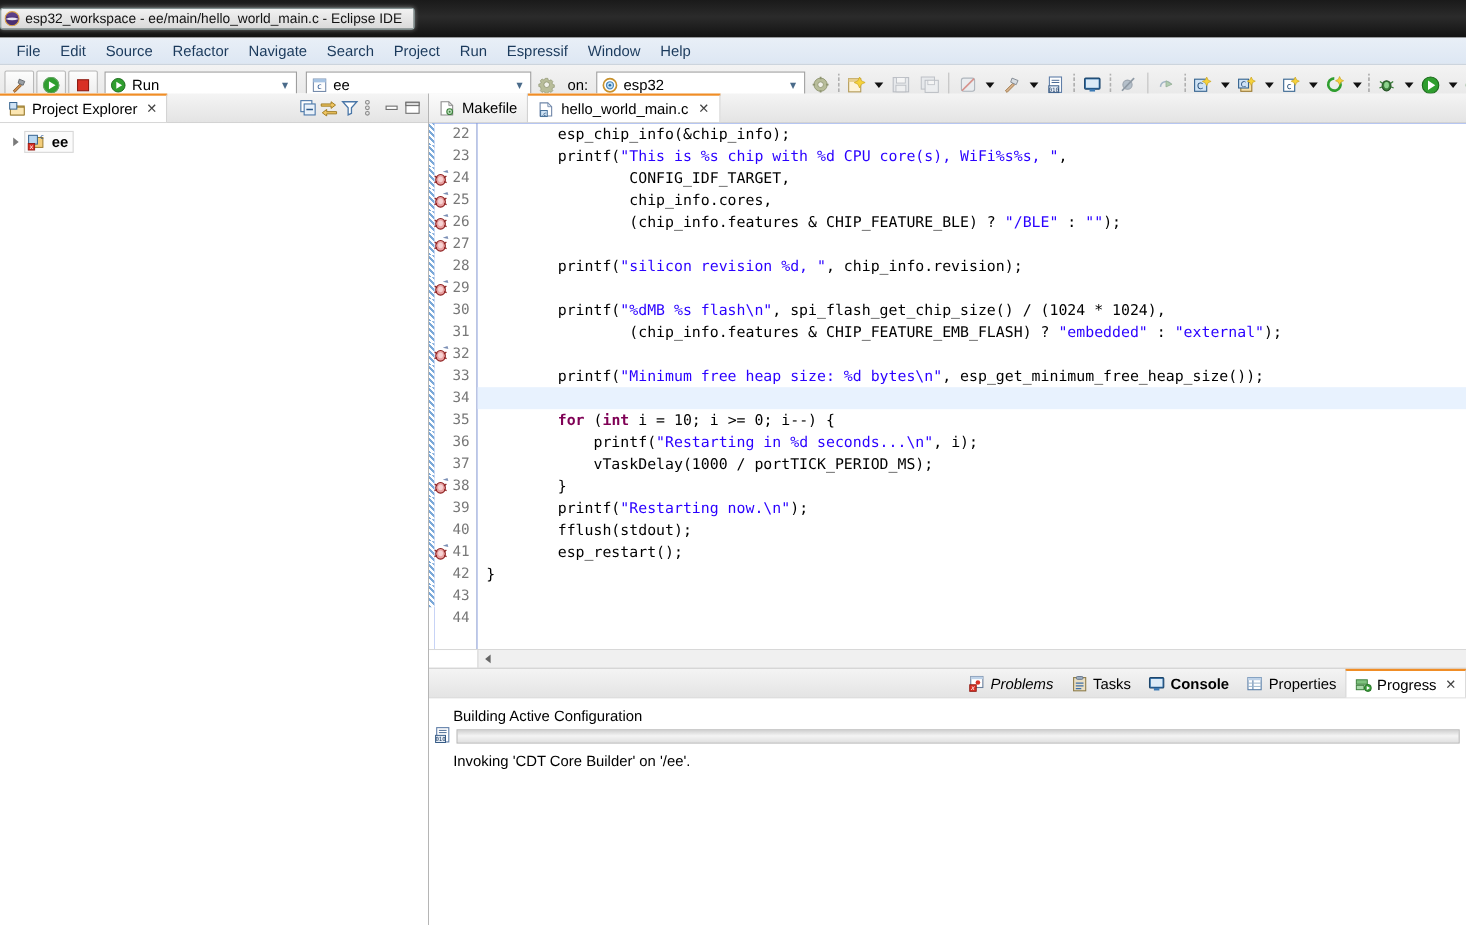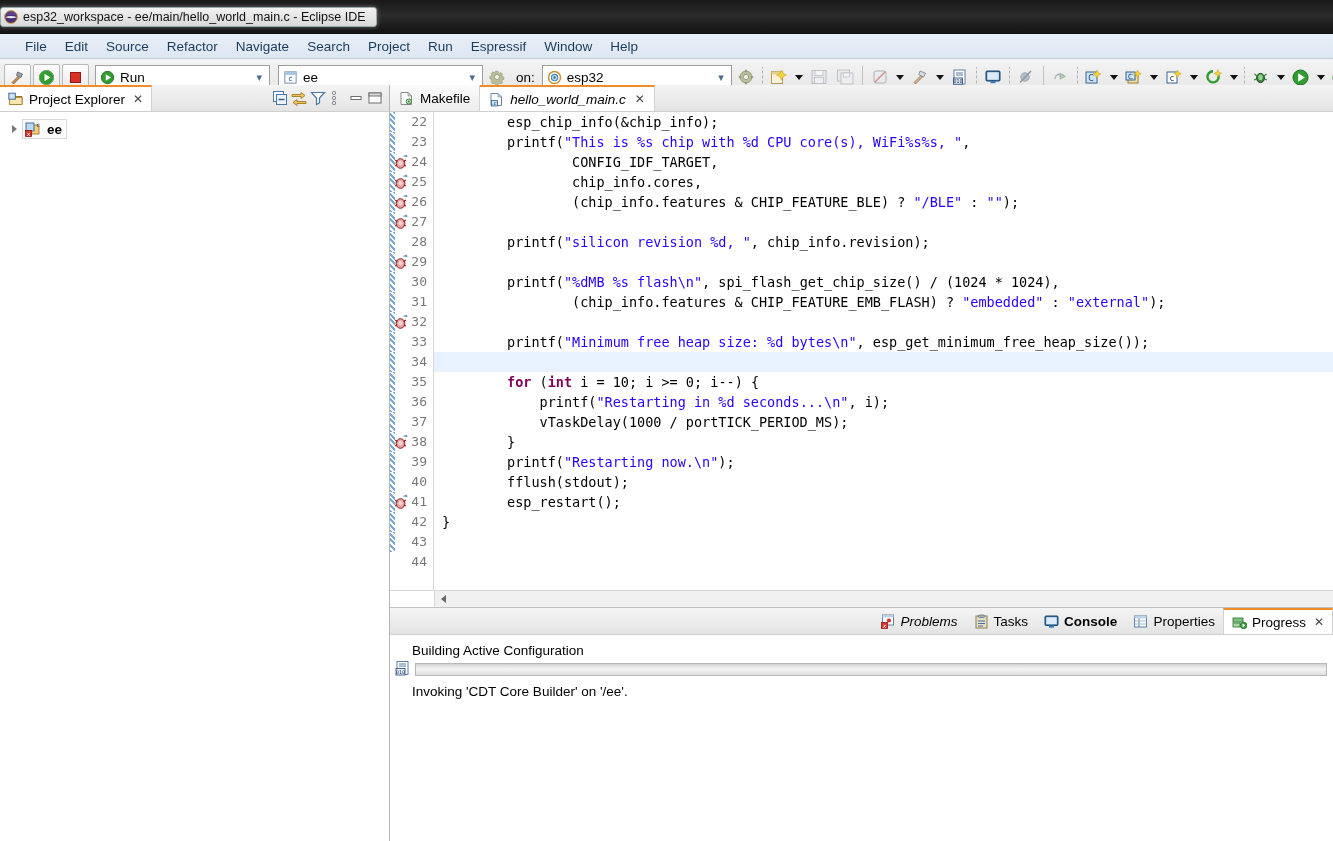--- a/index.html
+++ b/index.html
@@ -37,21 +37,21 @@
   #titlebar .tbtext{
     font-size:12.5px; color:#111; white-space:nowrap;
   }
 
   
   #menubar{
     height:25px;
     background:linear-gradient(to bottom,#e9eff7,#dde7f3);
     border-bottom:1px solid #c3ccd8;
     display:flex; align-items:center;
-    padding-left:16px;
+    padding-left:6px;
   }
   #menubar .mi{
     font-size:13.5px; color:#1b3a5c;
     padding:2px 9px; cursor:default; white-space:nowrap;
   }
 
   
   #toolbar{
     height:37px;
     background:linear-gradient(to bottom,#f3f3f3,#e6e6e6);
@@ -110,21 +110,21 @@
   .tw{ width:16px;height:16px;display:flex;align-items:center;justify-content:center;flex:none;}
   .tw i{ border-top:4px solid transparent;border-bottom:4px solid transparent;border-left:5px solid #7a7a7a;display:block;}
   .tree-label{ display:flex;align-items:center;gap:5px; padding:1px 4px 1px 2px;
       border:1px solid #d7d7d7; background:#fbfbfb;}
 
   
   #ed-tabbar{ height:27px; display:flex; align-items:stretch;
       background:linear-gradient(to bottom,#f4f4f4,#e4e4e4); border-bottom:1px solid #cfcfcf;}
   .edtab{ display:flex;align-items:center;gap:6px;padding:0 9px;font-size:13.5px;
       border-right:1px solid #d2d2d2; background:linear-gradient(to bottom,#fbfbfb,#ededed);}
-  .edtab.active{ background:#fff; border-top:2px solid #f08d26;font-style:italic; }
+  .edtab.active{ background:#fff; border-top:2px solid #f08d26; }
   .closex{ font-size:12px;color:#444; margin-left:3px; font-family:"DejaVu Sans",sans-serif;}
 
   
   #editor{ flex:none; height:478px; display:flex; background:#1d4ed8; position:relative; overflow:hidden;}
   #chgbar{ width:5px; flex:none; background:#fff;}
   #chgbar .seg{ width:5px; }
   #chgbar .dirty{
      background-image:
        repeating-linear-gradient(45deg,#7aa8d8 0 2px,#ffffff 2px 4px);
   }

